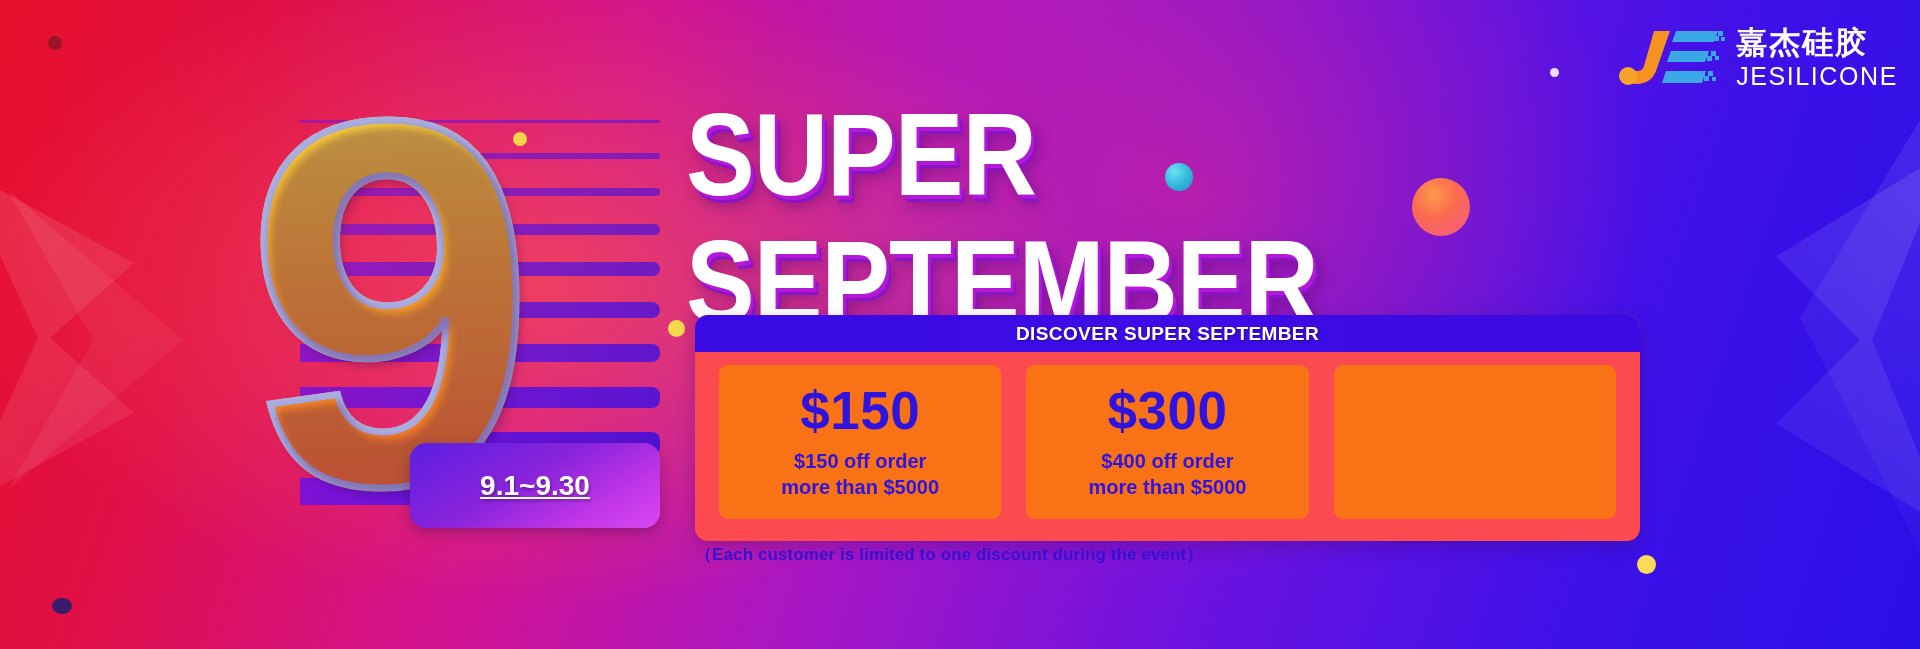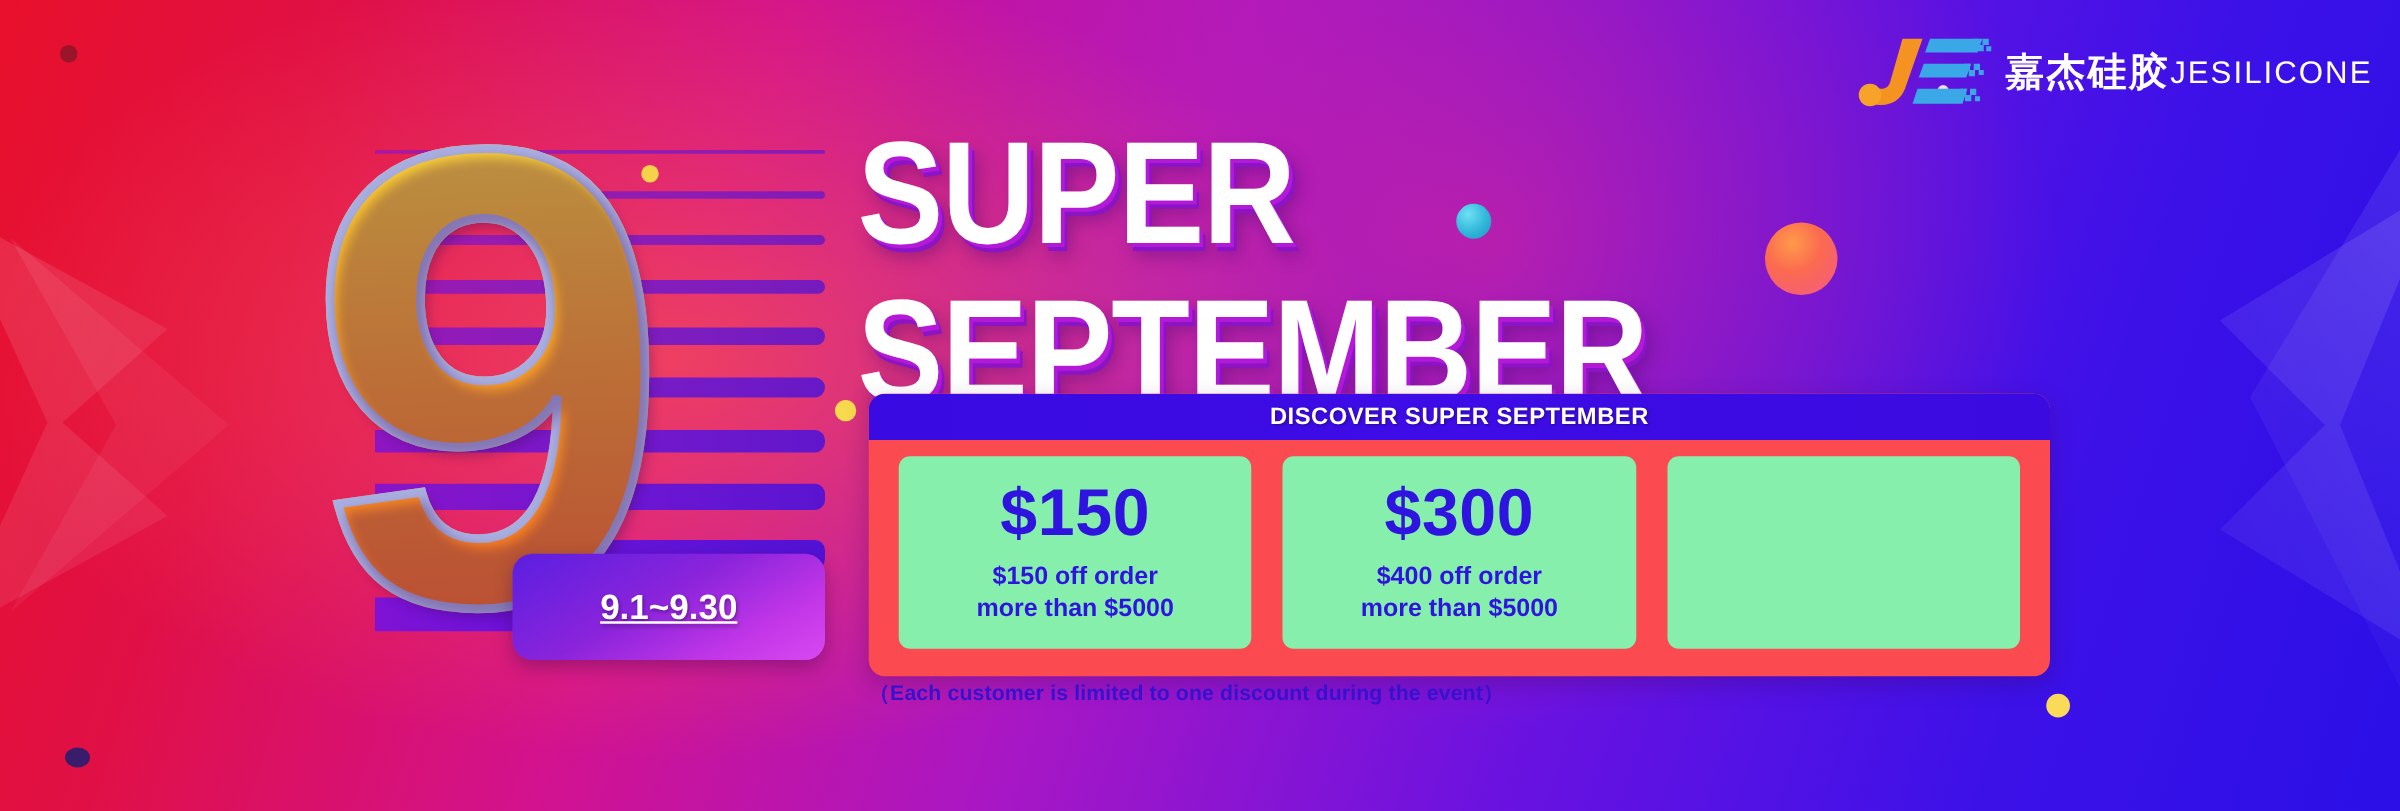--- a/index.html
+++ b/index.html
@@ -214,21 +214,21 @@
     letter-spacing: 0.4px;
     text-shadow: 1px 1px 2px rgba(30,0,70,0.5);
   }
   .promo-cards {
     display: flex;
     gap: 25px;
     padding: 13px 24px 22px 24px;
   }
   .promo-card {
     flex: 1 1 0;
-    background: #86efac;
+    background: #f97316;
     border-radius: 9px;
     height: 154px;
     display: flex;
     flex-direction: column;
     align-items: center;
     justify-content: center;
   }
   .card-amount {
     color: #2f14e0;
     font-size: 53px;
@@ -267,20 +267,21 @@
     gap: 10px;
   }
   .logo-mark {
     position: relative;
     width: 112px;
     height: 62px;
     flex: none;
   }
   .logo-text {
     display: flex;
+    flex-direction: column;
     justify-content: space-between;
     color: #ffffff;
   }
   .logo-cn {
     font-size: 31px;
     font-weight: bold;
     letter-spacing: 2px;
     line-height: 1.05;
   }
   .logo-en {

